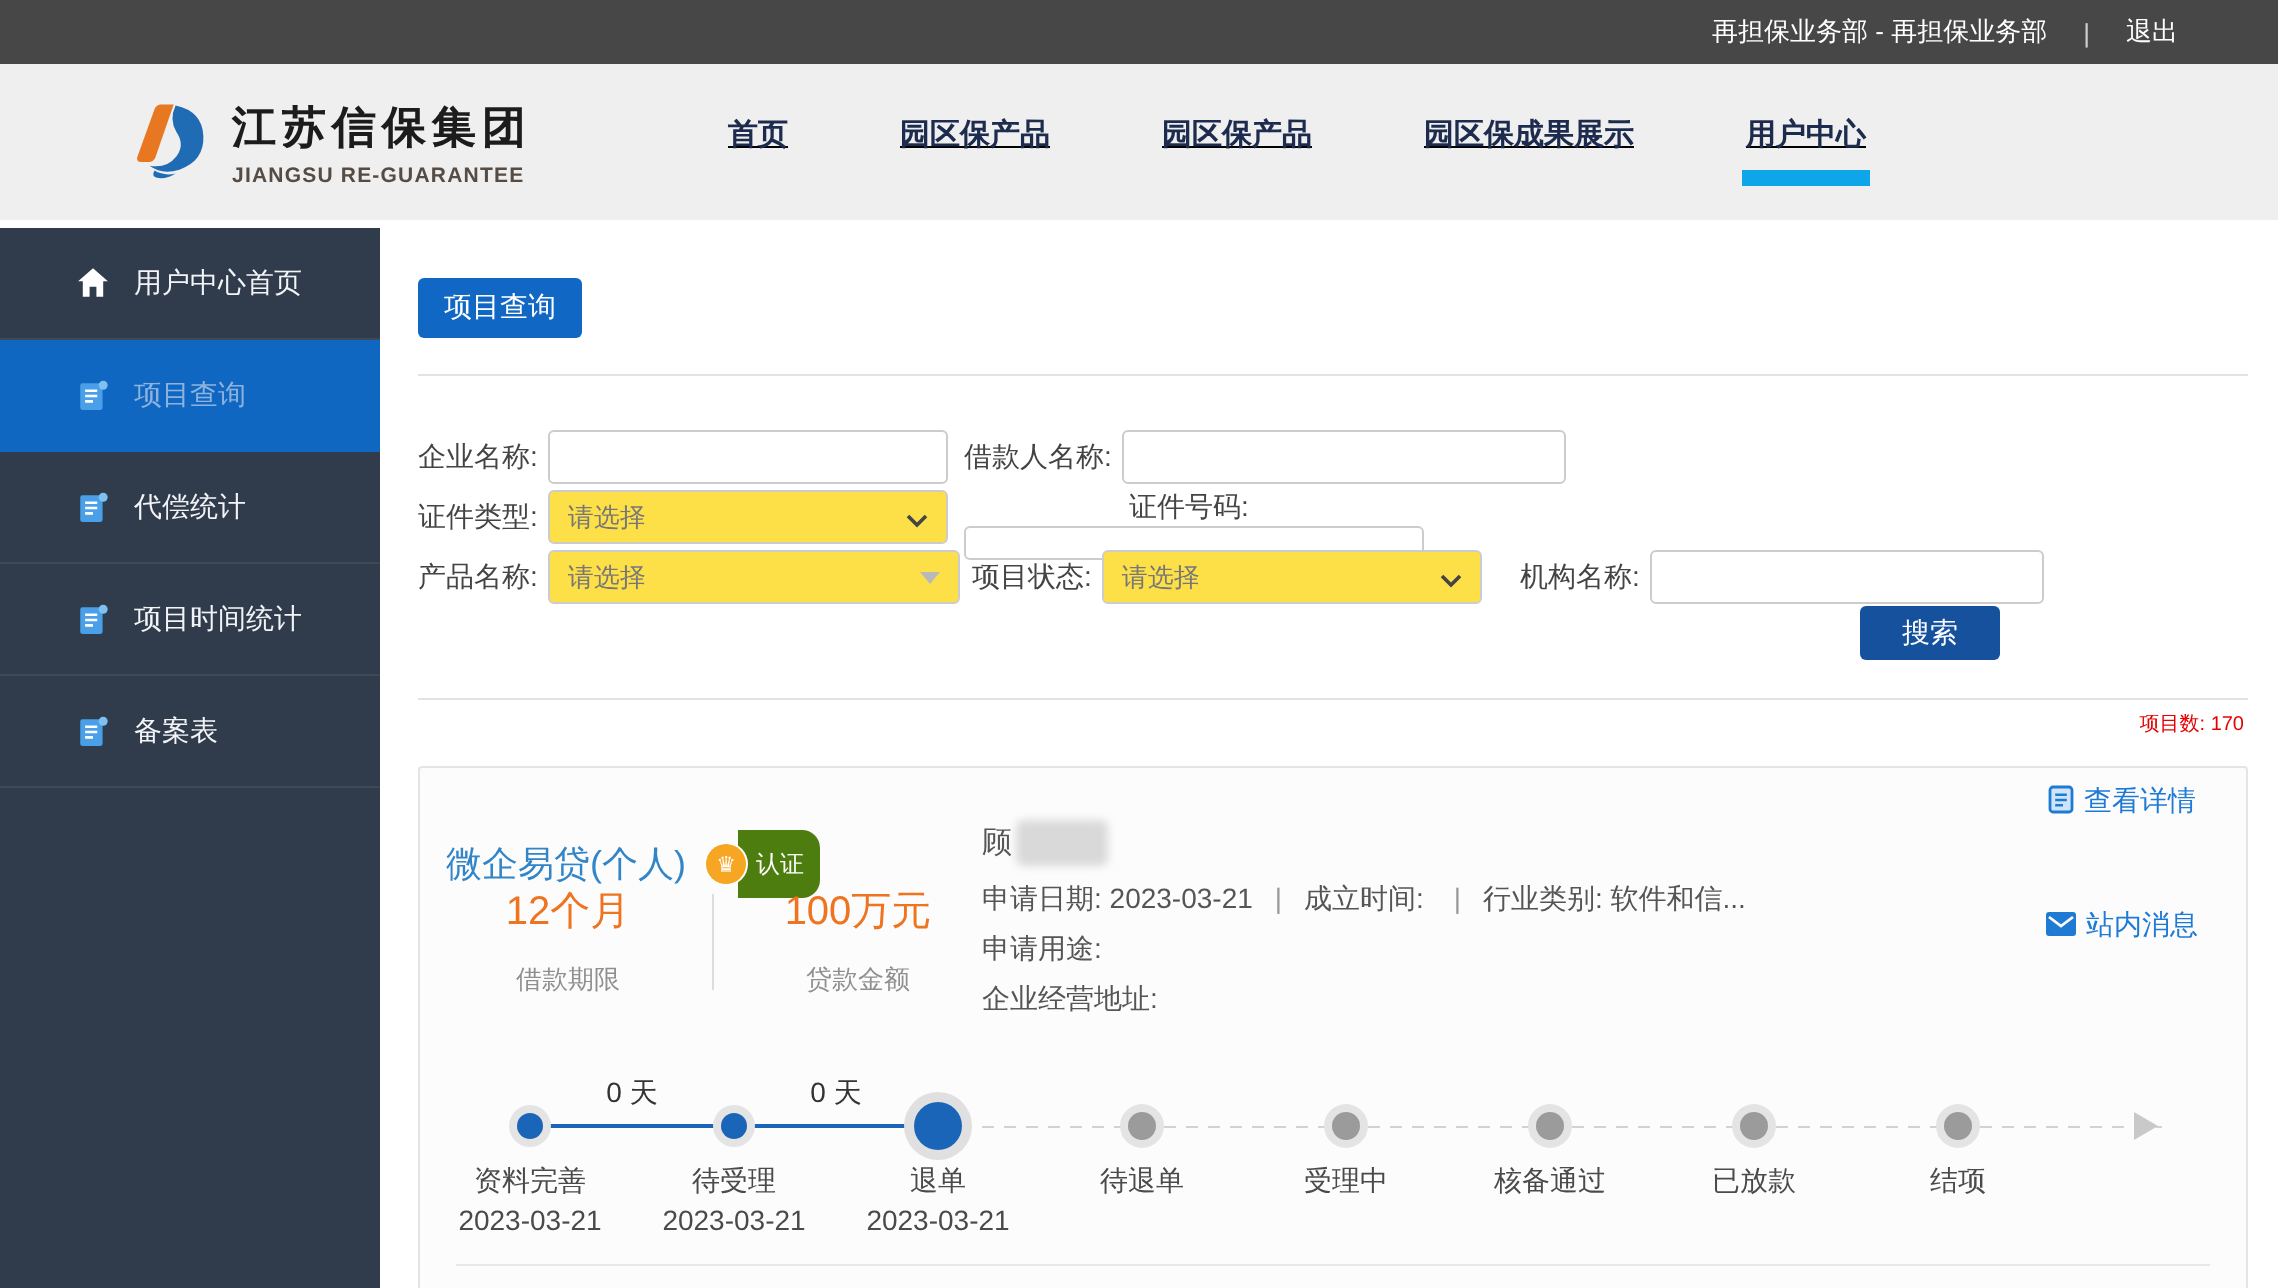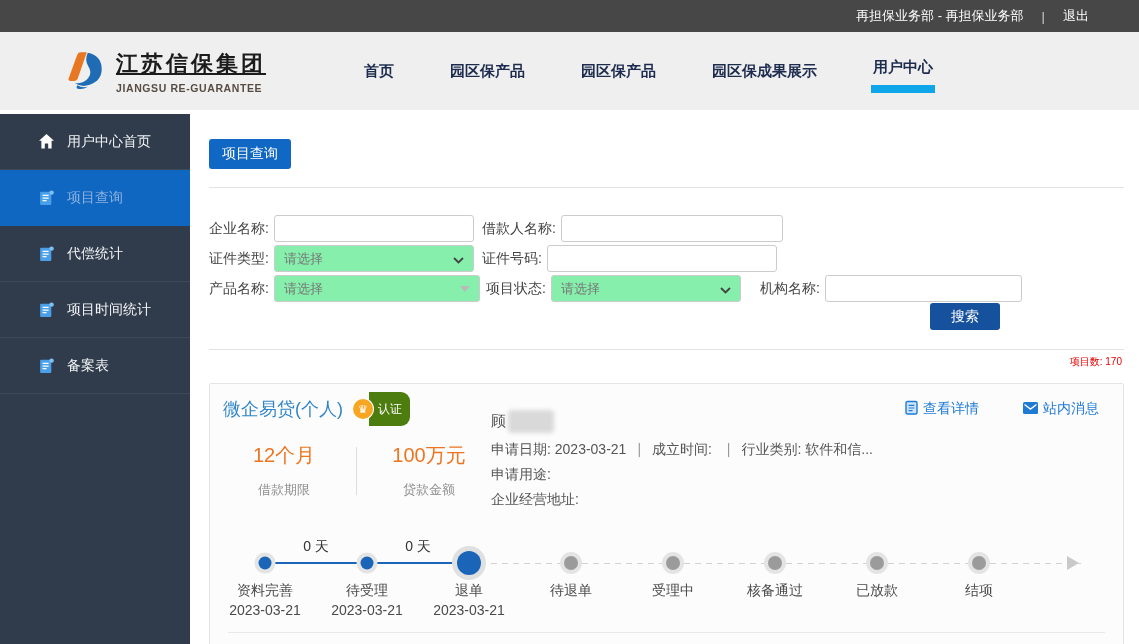--- a/index.html
+++ b/index.html
@@ -9,23 +9,23 @@
 
   
   .topbar { height:32px; background:#474747; display:flex; align-items:center; justify-content:flex-end; padding-right:50px; color:#fff; font-size:13px; }
   .topbar .sep { margin:0 18px; color:#cfcfcf; }
   .topbar .logout { cursor:pointer; }
 
   
   .header { height:78px; background:#efefef; display:flex; align-items:center; padding-left:60px; }
   .logo { display:flex; align-items:center; }
   .logo-text { margin-left:10px; }
-  .logo-title { font-family:"Liberation Serif","DejaVu Serif",serif; font-size:22px; font-weight:bold; color:#1c1c1c; letter-spacing:3px;text-decoration:underline; }
+  .logo-title { font-family:"Liberation Serif","DejaVu Serif",serif; font-size:22px; font-weight:bold; color:#1c1c1c; letter-spacing:3px; }
   .logo-sub { font-size:10.5px; font-weight:bold; color:#564c44; letter-spacing:0.6px; margin-top:3px; }
-  .nav { display:flex; align-items:center; margin-left:44px; }
+  .nav { display:flex; margin-left:44px;text-decoration:underline; }
   .nav-item { font-size:15px; font-weight:bold; color:#1d2c4e; margin-left:52px; padding:8px 2px; cursor:pointer; white-space:nowrap; }
   .nav-item.active { border-bottom:8px solid #0ea5e9; }
 
   
   .bodyrow { display:flex; margin-top:4px; height:530px; }
   .sidebar { width:190px; background:#303c4b; flex-shrink:0; }
   .side-item { height:56px; display:flex; align-items:center; padding-left:38px; border-bottom:1px solid #3e4957; color:#f2f4f7; font-size:14px; cursor:pointer; }
   .side-item.active { background:#1067c2; color:#8db2de; border-bottom:1px solid #1067c2; }
   .side-item .icn { width:17px; height:17px; margin-right:12px; flex-shrink:0; display:inline-flex; }
 
@@ -33,35 +33,35 @@
   .tab-btn { display:inline-block; background:#1168c4; color:#fff; font-size:14px; padding:6px 13px; border-radius:3px; cursor:pointer; }
   .hr { border:none; border-top:1px solid #e3e3e3; height:0; }
   .hr1 { margin-top:18px; }
   .hr2 { margin-top:16px; }
 
   
   .form { position:relative; height:118px; margin-top:27px; font-size:14px; color:#444; }
   .fgroup { position:absolute; display:flex; align-items:center; height:27px; }
   .fgroup label { margin-right:5px; white-space:nowrap; }
   .fgroup input { border:1px solid #ccc; border-radius:3px; height:27px; padding:0 6px; font-size:13px; outline:none; background:#fff; }
-  .fake-select { border:1px solid #ccc; border-radius:3px; height:27px; background:#86efac; display:flex; align-items:center; justify-content:space-between; padding:0 9px; color:#777; cursor:pointer; }
+  .fake-select { border:1px solid #ccc; border-radius:3px; height:27px; background:#fde047; display:flex; align-items:center; justify-content:space-between; padding:0 9px; color:#777; cursor:pointer; }
   .fake-select .ph { font-size:13px; }
   .tri-down { width:0; height:0; border-left:5px solid transparent; border-right:5px solid transparent; border-top:6px solid #b9b9b9; }
   .search-btn { position:absolute; left:721px; top:88px; width:70px; height:27px; background:#15519d; color:#fff; border:none; border-radius:3px; font-size:14px; cursor:pointer; }
 
   .count-row { text-align:right; font-size:10px; color:#e60000; margin-top:5px; padding-right:2px; }
 
   
   .card { position:relative; margin-top:14px; height:300px; border:1px solid #e4e4e4; background:#fcfcfd; border-radius:2px; }
   .card-head { position:absolute; left:13px; right:24px; top:8px; display:flex; align-items:center; }
   .card-title { font-size:18px; color:#3286c8; }
   .badge { display:flex; align-items:center; margin-left:10px; cursor:default; }
   .badge-circle { width:20px; height:20px; border-radius:50%; background:#f6a623; color:#fff; font-size:11px; display:flex; align-items:center; justify-content:center; z-index:1; box-shadow:0 0 0 1px #fff; }
   .badge-pill { height:34px; background:#4d7c0f; border-radius:0 9px 9px 0; color:#fff; font-size:12px; display:flex; align-items:center; padding:0 8px 0 9px; margin-left:-4px; }
-  .head-links { margin-left:auto; display:flex; align-items:center; gap:44px; }
+  .head-links { margin-left:auto; display:flex; align-items:center; gap:44px;flex-direction:column; }
   .hlink { display:flex; align-items:center; gap:5px; color:#1f7ad4; font-size:14px; cursor:pointer; }
 
   .name-row { position:absolute; left:281px; top:26px; display:flex; align-items:center; font-size:15px; color:#555; }
   .blur-box { width:46px; height:23px; margin-left:2px; background:#d9d9d9; border-radius:4px; filter:blur(2px); }
 
   .stats { position:absolute; left:14px; top:58px; display:flex; align-items:center; }
   .stat { width:120px; text-align:center; }
   .stat-val { font-size:20px; color:#ee7420; }
   .stat-lbl { font-size:13px; color:#8f8f8f; margin-top:12px; }
   .stat-div { width:1px; height:48px; background:#ddd; margin:0 12px; }
@@ -196,21 +196,21 @@
           <label>证件类型:</label>
           <div class="fake-select" style="width:200px;">
             <span class="ph">请选择</span>
             <span>
               <svg width="11" height="7" viewBox="0 0 11 7">
                   <path d="M1 1 L5.5 5.5 L10 1" stroke="#444" stroke-width="1.8" fill="none"></path>
                 </svg>
             </span>
           </div>
         </div>
-        <div class="fgroup" style="left:273px; top:30px;">
+        <div class="fgroup" style="left:273px; top:30px;flex-direction:column;">
           <label>证件号码:</label>
           <input type="text" style="width: 230px;">
         </div>
 
         <div class="fgroup" style="left:0; top:60px;">
           <label>产品名称:</label>
           <div class="fake-select" style="width:206px;">
             <span class="ph">请选择</span>
             <span class="tri-down"></span>
           </div>

